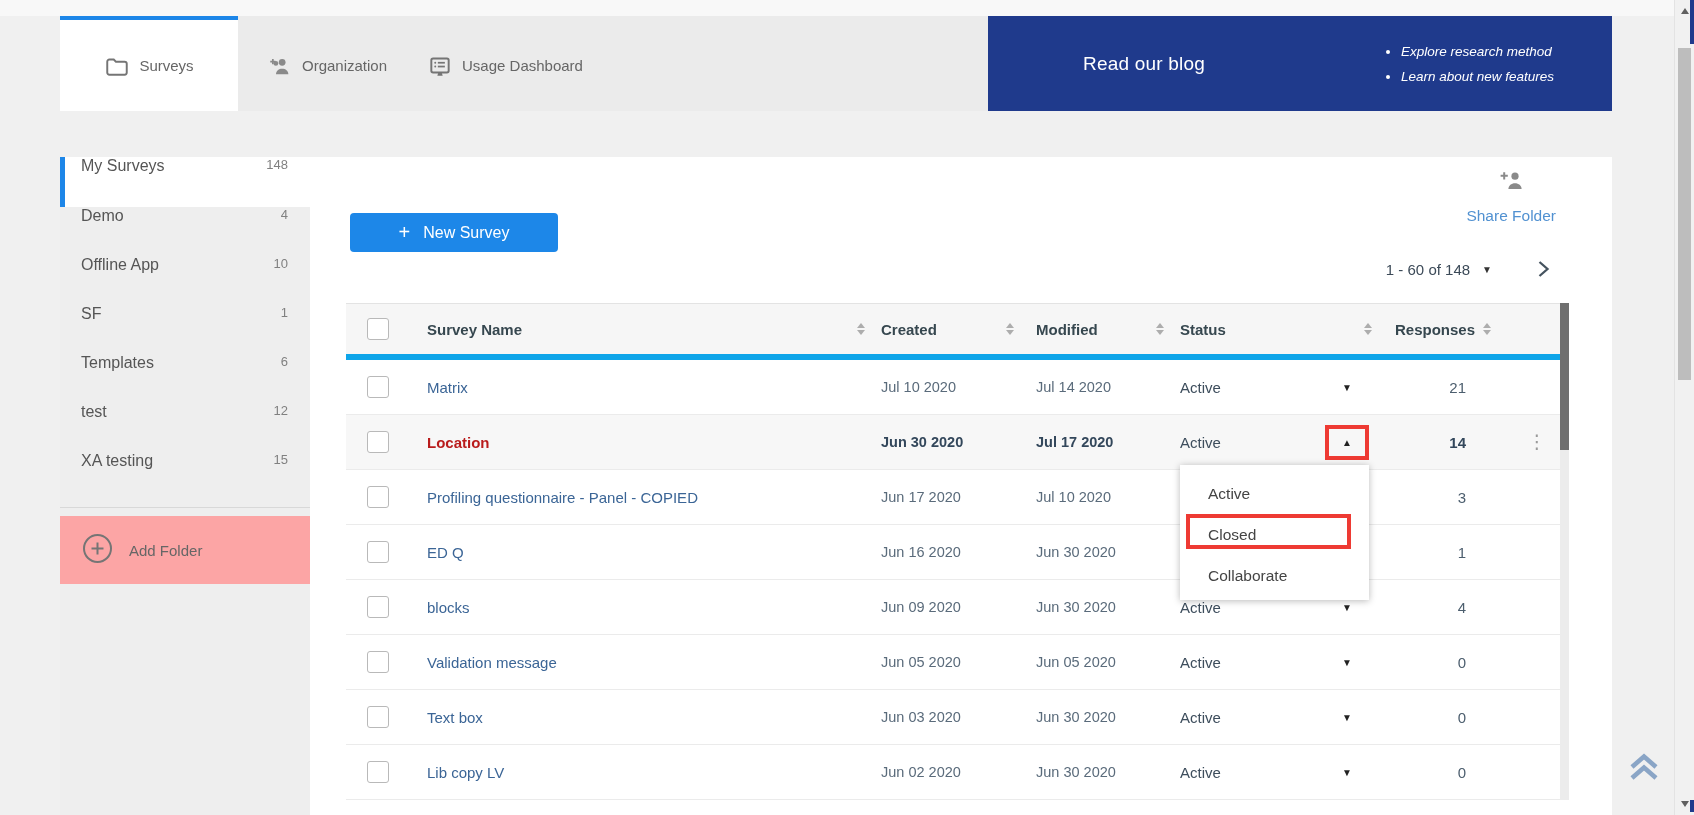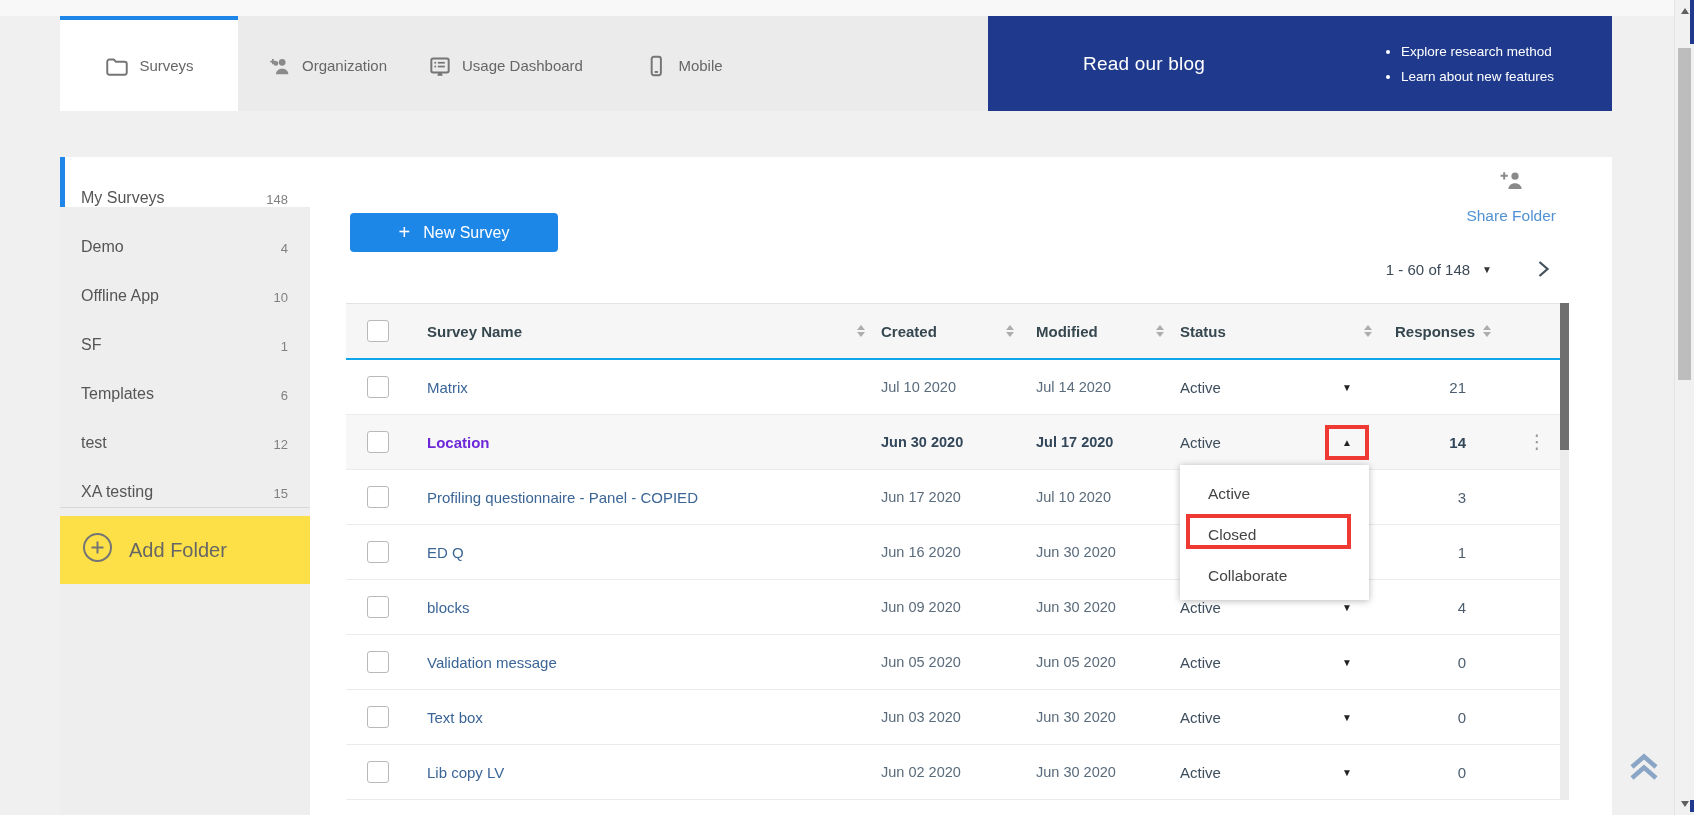--- a/index.html
+++ b/index.html
@@ -20,41 +20,41 @@
     border-top:4px solid transparent;
   }
   .tab.active { background:#fff; border-top:4px solid #1d86e8; }
   .tab svg { display:block; }
 
   .banner {
     position:absolute; left:928px; top:0; width:624px; height:95px;
     background:#1f3a8c; color:#fff; display:flex; align-items:center; cursor:pointer;
   }
   .banner-title { margin-left:95px; font-size:19px; letter-spacing:.2px; }
-  .banner-bullets { margin-left:auto; margin-right:58px; font-size:13.5px; line-height:25px; }
+  .banner-bullets { margin-left:auto; margin-right:58px; font-size:13.5px; line-height:25px;font-style:italic; }
   .banner-bullets li { list-style:disc; margin-left:16px; }
 
   
   .sidebar { position:absolute; left:60px; top:157px; width:250px; bottom:0; background:#eeeeee; }
   .folder-item {
-    height:49px; display:flex; align-items:flex-end; padding:0 22px 0 16px;
+    height:49px; display:flex; align-items:flex-start; padding:0 22px 0 16px;
     color:#555; font-size:16px; cursor:pointer; border-left:5px solid transparent;
   }
   .folder-item.active { background:#fff; border-left:5px solid #1d86e8; height:50px; }
   .folder-count { margin-left:auto; font-size:13px; color:#808080; }
   .sidebar-spacer6 { height:6px; }
   .sidebar-divider { height:1px; background:#d8d8d8; }
   .recycle-row {
     height:56px; display:flex; align-items:center; gap:15px;
     padding:0 22px 0 16px; color:#555; font-size:16px; cursor:pointer;
   }
   .sidebar-spacer8 { height:8px; }
   .add-folder {
-    height:68px; background:#fde047; display:flex; align-items:center; gap:16px;
-    padding-left:22px; color:#666; font-size:20px; cursor:pointer;
+    height:68px; background:#fca5a5; display:flex; align-items:center; gap:16px;
+    padding-left:22px; color:#666; font-size:15px; cursor:pointer;
   }
 
   
   .main { position:absolute; left:310px; top:157px; width:1302px; height:658px; background:#fff; }
 
   .share-folder { position:absolute; top:13px; right:56px; display:flex; align-items:center; gap:13px; cursor:pointer;flex-direction:column; }
   .share-folder .label { color:#5191d1; font-size:15.5px; }
 
   .new-survey-btn {
     position:absolute; left:40px; top:56px; width:208px; height:39px;
@@ -65,21 +65,21 @@
   .new-survey-btn .plus { font-size:20px; font-weight:400; line-height:1; margin-top:-2px; }
 
   .pagination { position:absolute; top:102px; right:60px; display:flex; align-items:center; color:#3c4a58; font-size:15px; }
   .pagination .tri { font-size:10px; color:#333; margin-left:12px; cursor:pointer; }
   .pagination .next { margin-left:42px; cursor:pointer; display:flex; }
 
   
   .table { position:absolute; left:36px; top:146px; width:1214px; }
   .trow { display:flex; align-items:center; height:55px; border-bottom:1px solid #ebebeb; background:#fff; }
   .trow.thead {
-    height:57px; background:#f6f6f6; border-top:1px solid #e3e3e3; border-bottom:2px solid #0ea5e9;
+    height:57px; background:#f6f6f6; border-top:1px solid #e3e3e3; border-bottom:6px solid #0ea5e9;
     font-weight:700; color:#36474f; font-size:15px;
   }
   .trow.highlighted { background:#f7f7f7; }
 
   .col-check { width:64px; display:flex; justify-content:center; }
   .checkbox { width:22px; height:22px; background:#fff; border:1px solid #b9b9b9; border-radius:3px; cursor:pointer; }
   .col-name { width:455px; display:flex; align-items:center; padding-left:17px; }
   .col-created { width:149px; display:flex; align-items:center; padding-left:16px; }
   .col-modified { width:150px; display:flex; align-items:center; padding-left:22px; }
   .col-status { width:212px; display:flex; align-items:center; padding-left:16px; }
@@ -93,21 +93,21 @@
   .sort-icon { display:inline-flex; flex-direction:column; align-items:center; gap:2px; cursor:pointer; }
   .sort-icon i { display:block; width:0; height:0; border-left:4px solid transparent; border-right:4px solid transparent; }
   .sort-icon .up { border-bottom:5px solid #adadad; }
   .sort-icon .down { border-top:5px solid #adadad; }
 
   .name-link { color:#3b6596; font-size:15px; text-decoration:none; cursor:pointer; }
   .date-cell { color:#5a6b7b; font-size:14.5px; }
   .status-label { color:#3d4d5c; font-size:15px; }
   .resp-cell { width:100%; text-align:right; padding-right:24px; color:#4c5e6e; font-size:15px; }
 
-  .trow.highlighted .name-link { font-weight:700; color:#6d28d9; }
+  .trow.highlighted .name-link { font-weight:700; color:#b91c1c; }
   .trow.highlighted .date-cell,
   .trow.highlighted .resp-cell { font-weight:700; color:#33475b; }
 
   .arrow-wrap {
     margin-left:auto; margin-right:7px; width:44px; height:35px;
     display:flex; align-items:center; justify-content:center; cursor:pointer;
   }
   .status-arrow { font-size:10px; color:#222; }
   .arrow-up { display:none; }
   .trow.highlighted .arrow-wrap { border:4px solid #ee3a33; }
@@ -190,32 +190,20 @@
                 <line x1="10" y1="9" x2="16.5" y2="9" stroke="#757575" stroke-width="1.6"></line>
                 <line x1="10" y1="12.5" x2="16.5" y2="12.5" stroke="#757575" stroke-width="1.6"></line>
                 <path d="M10.5 18l-1 3h5l-1-3z" fill="#757575"></path>
               </g>
 
             </svg>
           </span>
           <span class="tab-label">Usage Dashboard</span>
         </div>
 
-        <div class="tab">
-          <span class="tab-icon">
-            <svg width="26" height="26" viewBox="0 0 24 24">
-
-              <g class="ic ic-3" fill="none" stroke="#757575" stroke-width="1.8">
-                <rect x="8" y="3.5" width="8.5" height="17" rx="2"></rect>
-                <line x1="10.8" y1="17.5" x2="13.8" y2="17.5"></line>
-              </g>
-            </svg>
-          </span>
-          <span class="tab-label">Mobile</span>
-        </div>
       </div>
 
     <div class="banner">
       <div class="banner-title">Read our blog</div>
       <ul class="banner-bullets">
 
           <li>Explore research method</li>
 
           <li>Learn about new features</li>
         </ul>

